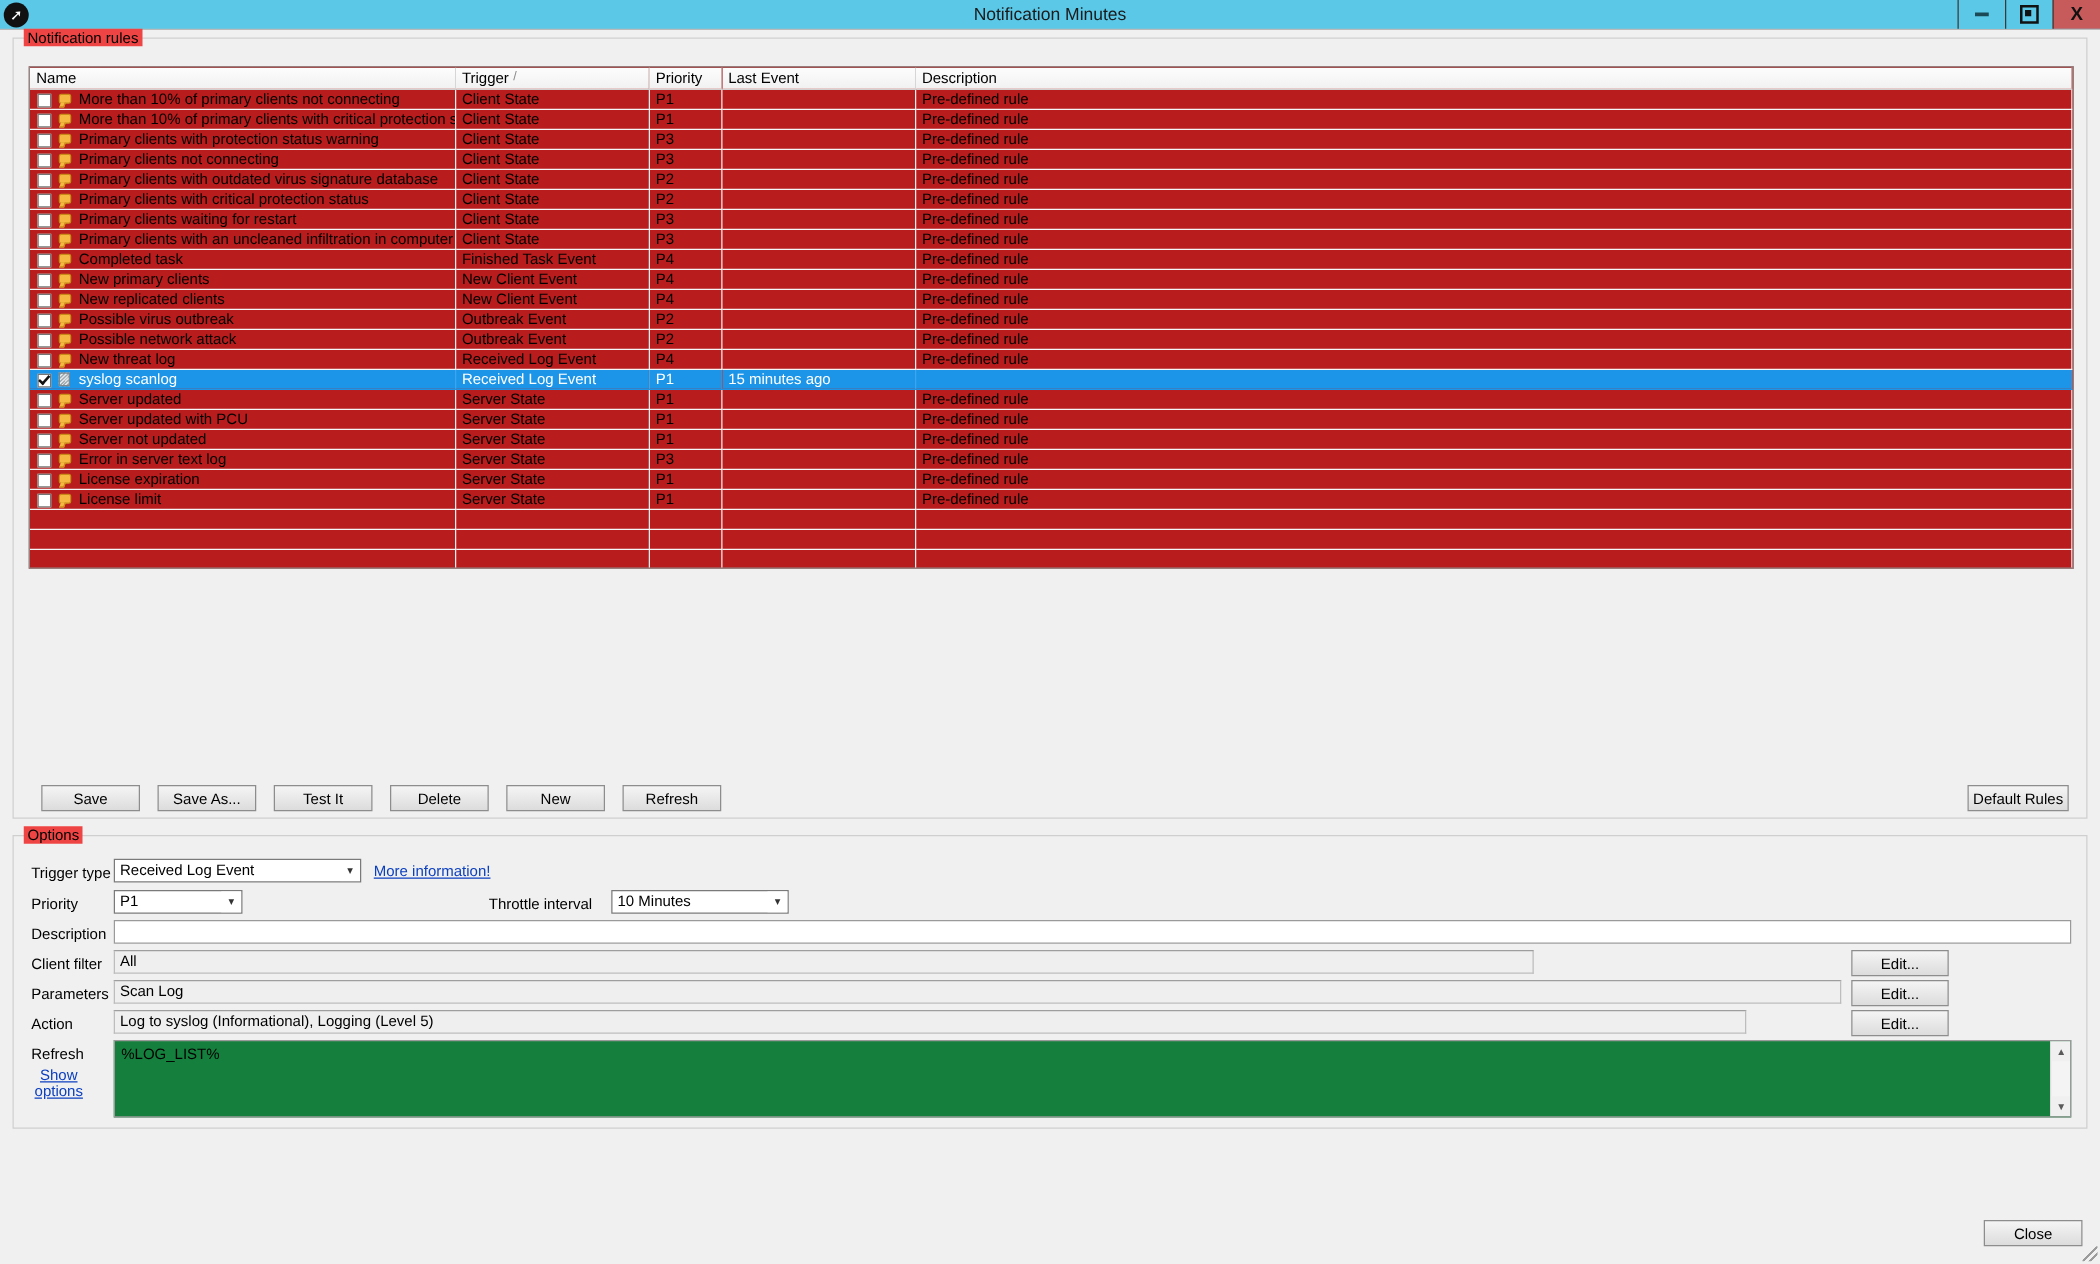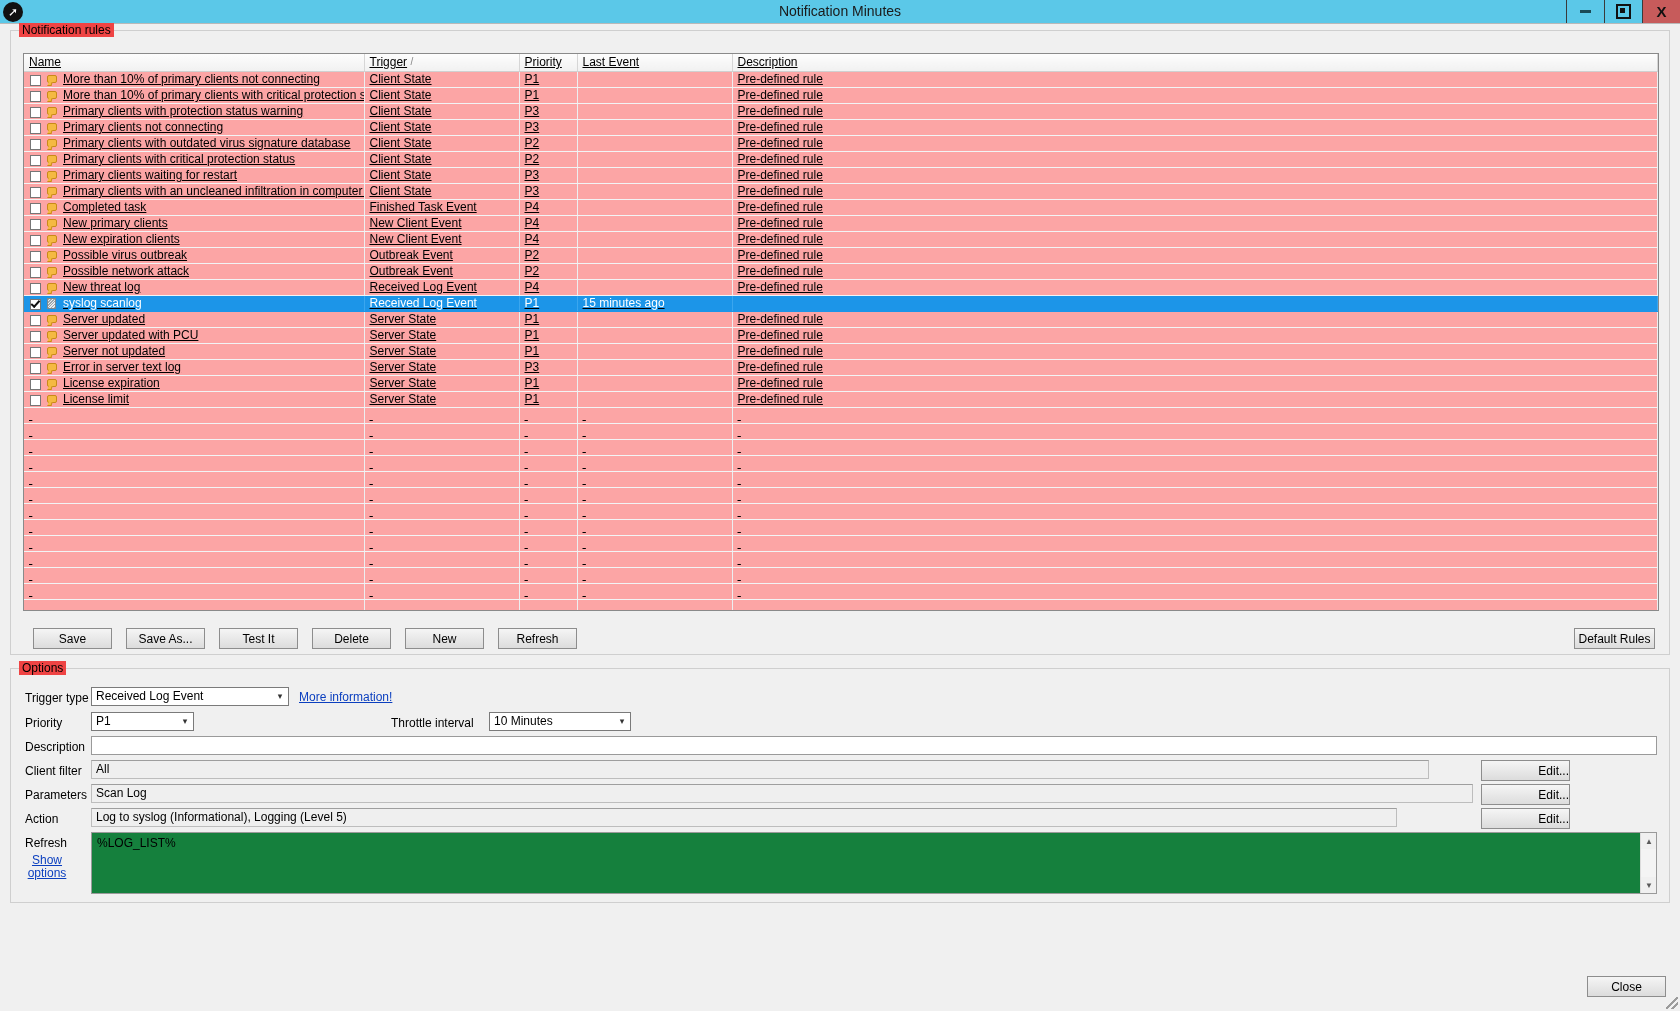--- a/index.html
+++ b/index.html
@@ -75,26 +75,25 @@
     white-space: nowrap;
   }
 
   #rules-group { left: 10px; top: 30px; width: 1660px; height: 625px; }
   #options-group { left: 10px; top: 668px; width: 1660px; height: 235px; }
 
   
   .table-wrap {
     position: absolute;
     left: 12px; top: 22px;
-    width: 1636px; height: 558px;
-    background: #fca5a5;
+    width: 1636px; height: 402px;
+    background: #b91c1c;
     border: 1px solid #8a8a8a;
     box-sizing: border-box;
     overflow: hidden;
-    text-decoration: underline;
   }
   table.rules {
     width: 100%;
     border-collapse: collapse;
     table-layout: fixed;
     font-size: 12px;
   }
   table.rules thead th {
     background: linear-gradient(#fdfdfd, #f1f1f1);
     border-right: 1px solid #d6d6d6;
@@ -293,21 +292,21 @@
     font-size: 12px;
     line-height: 13px;
     width: 44px;
   }
 
   #btn-close {
     position: absolute;
     right: 14px; bottom: 14px;
     width: 79px;
   }
-  .edit-btn { position: absolute; width: 89px; text-align: right; }
+  .edit-btn { position: absolute; width: 78px; }
 
   .resize-grip {
     position: absolute; right: 2px; bottom: 2px;
     width: 12px; height: 12px;
     background:
       linear-gradient(135deg, transparent 0 45%, #9b9b9b 45% 55%, transparent 55% 100%),
       linear-gradient(135deg, transparent 0 70%, #9b9b9b 70% 80%, transparent 80% 100%);
   }
 </style>
 </head>
@@ -484,21 +483,21 @@
               <td>New Client Event</td>
               <td>P4</td>
               <td></td>
               <td class="c-desc">Pre-defined rule</td>
             </tr>
             <tr class="row">
               <td style="padding: 0px;">
                 <div class="namecell">
                   <span class="cb"></span>
                   <span class="bubble-icon"></span>
-                  <span class="rowtext">New expiration clients</span>
+                  <span class="rowtext">New replicated clients</span>
                 </div>
               </td>
               <td>New Client Event</td>
               <td>P4</td>
               <td></td>
               <td class="c-desc">Pre-defined rule</td>
             </tr>
             <tr class="row">
               <td style="padding: 0px;">
                 <div class="namecell">
@@ -756,21 +755,21 @@
       <span>10 Minutes</span>
       <span class="arrow">▾</span>
     </div>
 
     <div class="opt-label" style="left:14px; top:71px;">Description</div>
     <div class="textbox" style="left:80px; top:67px; width:1566px;">
       <span></span>
     </div>
 
     <div class="opt-label" style="left:14px; top:95px;">Client filter</div>
-    <div class="readonlybox" style="left:80px; top:91px; width:1338px;">
+    <div class="readonlybox" style="left:80px; top:91px; width:1136px;">
       <span>All</span>
     </div>
     <button class="btn edit-btn" style="left:1470px; top:91px;">Edit...</button>
 
     <div class="opt-label" style="left:14px; top:119px;">Parameters</div>
     <div class="readonlybox" style="left:80px; top:115px; width:1382px;">
       <span>Scan Log</span>
     </div>
     <button class="btn edit-btn" style="left:1470px; top:115px;">Edit...</button>
 

